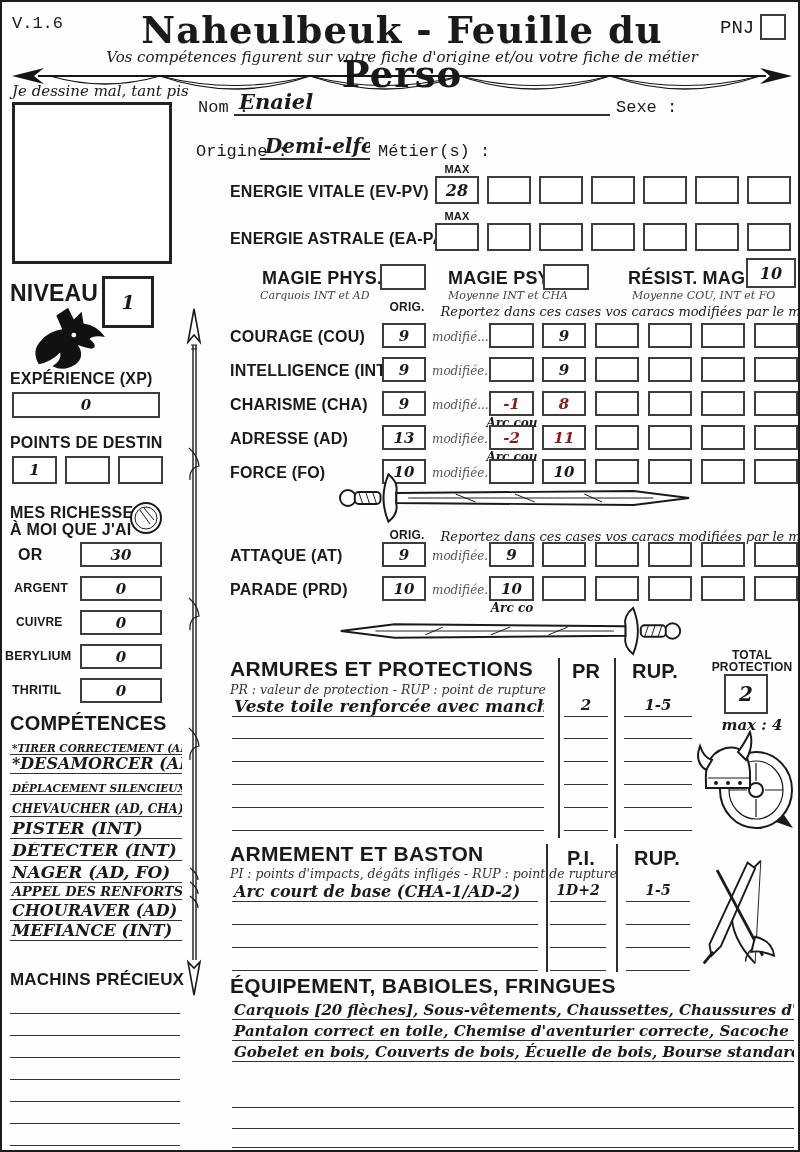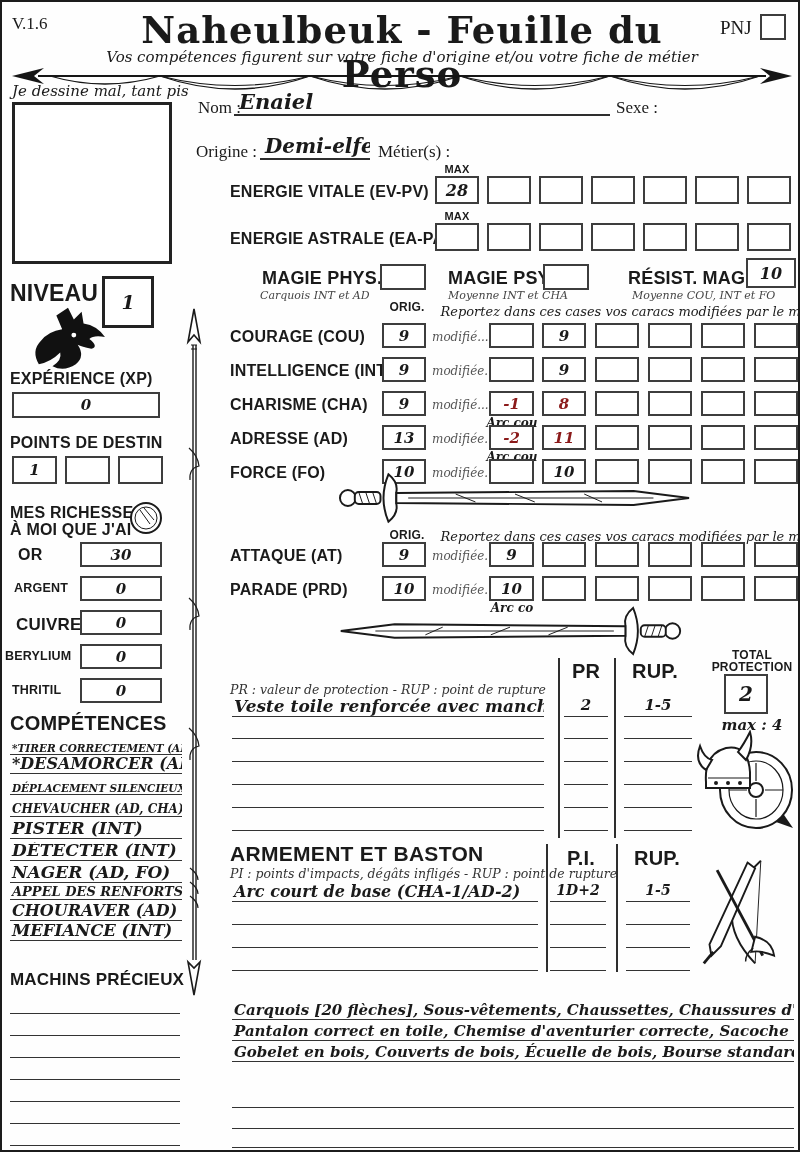--- a/index.html
+++ b/index.html
@@ -1,21 +1,21 @@
 <!DOCTYPE html>
 <html><head>
 <meta charset="utf-8">
 <style>
   *{box-sizing:border-box;margin:0;padding:0}
   body{margin:0;background:#9a9a9a;font-family:"Liberation Sans",sans-serif}
   .page{position:relative;width:800px;height:1152px;margin:0 auto;background:#fefefe;
         border:2px solid #1c1c1c;overflow:hidden;color:#1a1a1a}
   .abs{position:absolute}
   .lbl{font-weight:700;font-family:"Liberation Sans",sans-serif;letter-spacing:.2px;white-space:nowrap}
-  .serif{font-family:Liberation Serif, serif;white-space:nowrap}
+  .serif{font-family:Liberation Mono, monospace;white-space:nowrap}
   .script{font-family:"DejaVu Serif",serif;font-style:italic;white-space:nowrap}
   .hand{font-family:"DejaVu Serif",serif;font-style:italic;font-weight:700;white-space:nowrap}
   .red{color:#8b1a1a}
   .box{border:2px solid #3d3d3d;background:#fff;display:flex;align-items:center;justify-content:center}
   .box3{border:3px solid #222}
   .fld{border-bottom:2px solid #2e2e2e;display:flex;align-items:flex-end;padding:0 5px;overflow:hidden}
   .thin{border-bottom:1.5px solid #333;display:flex;align-items:flex-end;padding:0 2px;overflow:hidden}
   .vrule{border-left:2px solid #2e2e2e}
   .ctr{display:flex;align-items:center;justify-content:center;text-align:center}
   .title{font-family:"DejaVu Serif",serif;font-weight:700;font-size:37px;letter-spacing:1px;text-align:center}
@@ -246,20 +246,21 @@
         <rect x="18" y="20" width="26" height="12" rx="4"></rect>
         <path d="M22 20 L26 32 M29 20 L33 32 M36 20 L40 32" stroke-width="1" fill="none"></path>
         <path d="M52 2 Q42 26 52 50 Q62 42 60 32 L60 20 Q62 10 52 2 Z"></path>
         <path d="M60 21 L300 19 L356 26 L300 33 L60 31 Z"></path>
         <path d="M72 26 L320 26" stroke-width="1" fill="none"></path>
         <path d="M120 22 L140 30 M180 22 L200 30 M250 22 L268 30" stroke-width="1" fill="none"></path>
       </g>
     </svg>
   </div>
 
+  <div class="abs sect" style="left:228px;top:655px">ARMURES ET PROTECTIONS</div>
   <div class="abs script" style="left:228px;top:680px;font-size:12.5px;color:#333">PR : valeur de protection - RUP : point de rupture</div>
   <div class="abs vrule" style="left:556px;top:656px;height:180px"></div>
   <div class="abs vrule" style="left:612px;top:656px;height:180px"></div>
   <div class="abs lbl ctr" style="left:558px;top:658px;width:52px;font-size:20px">PR</div>
   <div class="abs lbl ctr" style="left:618px;top:658px;width:70px;font-size:20px">RUP.</div>
 
   <div class="abs thin" style="left:230px;top:691px;width:312px;height:24px">
       <span class="hand" style="font-size:17px">Veste toile renforcée avec manches</span>
     </div>
   <div class="abs thin ctr" style="left:562px;top:691px;width:44px;height:24px">
@@ -361,20 +362,21 @@
         <path d="M64 4 L58 112" stroke-width="1" fill="none"></path>
         <path d="M50 6 L58 12 L22 94 L12 104 L10 92 Z"></path>
         <path d="M14 100 L4 112" stroke-width="3" fill="none"></path>
         <path d="M18 14 L66 104" stroke-width="3" fill="none"></path>
         <path d="M58 84 Q76 88 78 104 Q64 98 54 100 Z"></path>
         <path d="M56 96 Q48 102 48 110" stroke-width="1.5" fill="none"></path>
       </g>
     </svg>
   </div>
 
+  <div class="abs sect" style="left:228px;top:972px">ÉQUIPEMENT, BABIOLES, FRINGUES</div>
   <div class="abs thin" style="left:230px;top:997px;width:562px;height:21px">
       <span class="hand" style="font-size:15px">Carquois [20 flèches], Sous-vêtements, Chaussettes, Chaussures d'aventurier correctes</span>
     </div>
   <div class="abs thin" style="left:230px;top:1018px;width:562px;height:21px">
       <span class="hand" style="font-size:15px">Pantalon correct en toile, Chemise d'aventurier correcte, Sacoche de tissu (5Kg)</span>
     </div>
   <div class="abs thin" style="left:230px;top:1039px;width:562px;height:21px">
       <span class="hand" style="font-size:15px">Gobelet en bois, Couverts de bois, Écuelle de bois, Bourse standard (Max 50PO)</span>
     </div>
   <div class="abs thin" style="left:230px;top:1085px;width:562px;height:21px"></div>
@@ -419,21 +421,21 @@
   </div>
 
   <div class="abs lbl" style="left:16px;top:544px;font-size:16px">OR</div>
   <div class="abs box" style="left:78px;top:540px;width:82px;height:25px">
       <span class="hand" style="font-size:15px">30</span>
     </div>
   <div class="abs lbl" style="left:12px;top:579px;font-size:12.5px">ARGENT</div>
   <div class="abs box" style="left:78px;top:574px;width:82px;height:25px">
       <span class="hand" style="font-size:15px">0</span>
     </div>
-  <div class="abs lbl" style="left:14px;top:613px;font-size:17px">CUIVRE</div>
+  <div class="abs lbl" style="left:14px;top:613px;font-size:12px">CUIVRE</div>
   <div class="abs box" style="left:78px;top:608px;width:82px;height:25px">
       <span class="hand" style="font-size:15px">0</span>
     </div>
   <div class="abs lbl" style="left:3px;top:647px;font-size:12.5px">BERYLIUM</div>
   <div class="abs box" style="left:78px;top:642px;width:82px;height:25px">
       <span class="hand" style="font-size:15px">0</span>
     </div>
   <div class="abs lbl" style="left:10px;top:681px;font-size:12.5px">THRITIL</div>
   <div class="abs box" style="left:78px;top:676px;width:82px;height:25px">
       <span class="hand" style="font-size:15px">0</span>

